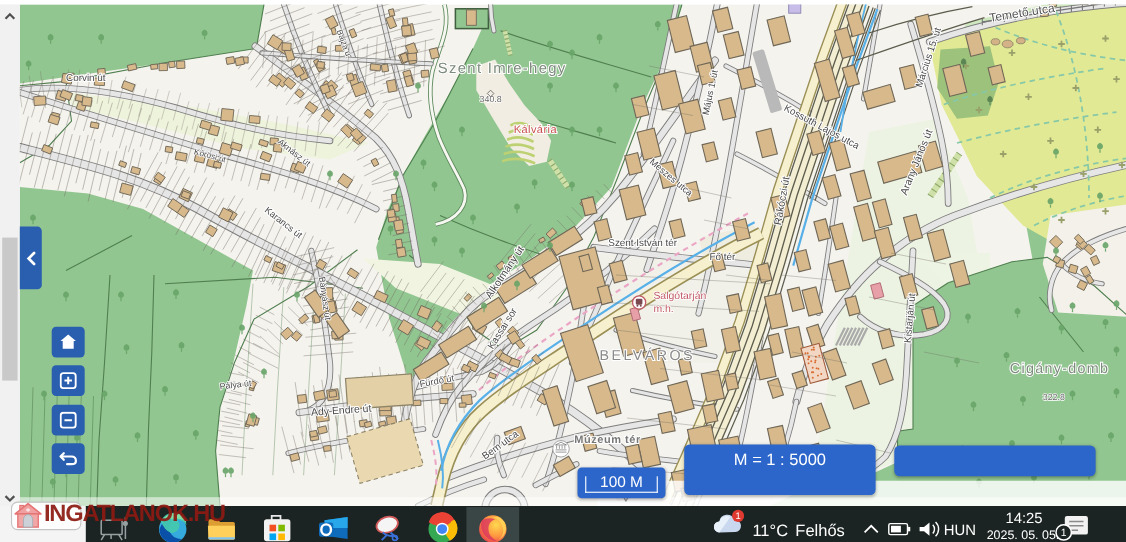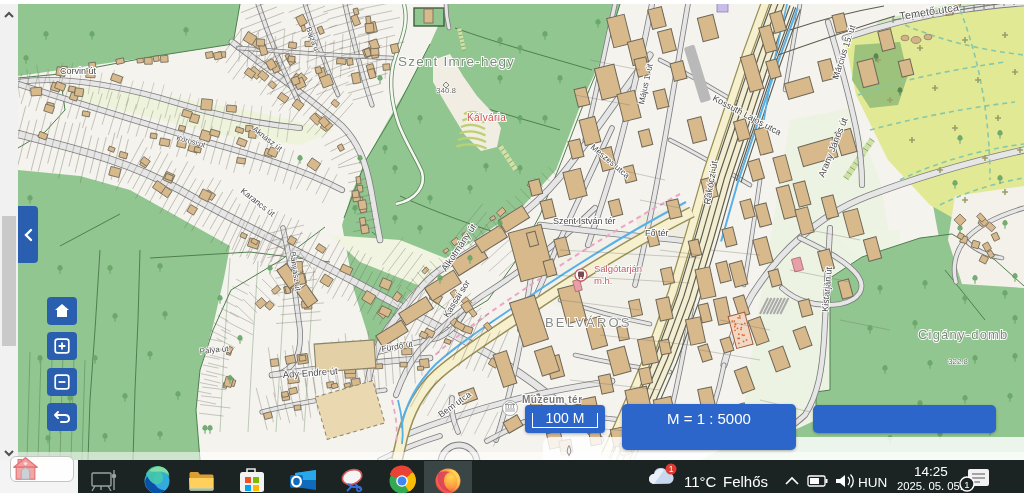--- a/index.html
+++ b/index.html
@@ -1726,21 +1726,21 @@
         <path d="M5,3 L2,6 L5,9 M2,6 L12,6 Q16,6 16,10 Q16,13 12,13 L8,13" fill="none" stroke="#fff" stroke-width="2" stroke-linecap="round" stroke-linejoin="round"></path>
       </svg>
 </div>
 
 <div class="abs" style="left:18px;top:452px;width:1006px;height:8px;background:rgba(255,255,255,0.55)"></div>
 <div class="abs" style="left:543px;top:437px;width:481px;height:23px;background:rgba(255,255,255,0.82);border-radius:8px 0 0 0"></div>
 <svg class="abs" style="left:562px;top:444px" width="14" height="14">
       <path d="M7,1.5 Q10.5,7 7,11.5 Q3.5,7 7,1.5" fill="none" stroke="#999" stroke-width="1.1"></path>
     </svg>
 
-<div class="abs" style="left:525px;top:405px;width:80px;height:28px;background:#2c66cb;border-radius:4px;box-shadow:0 1px 3px rgba(0,0,0,0.3)">
+<div class="abs" style="left:525px;top:425px;width:80px;height:28px;background:#2c66cb;border-radius:4px;box-shadow:0 1px 3px rgba(0,0,0,0.3)">
   <div class="abs" style="left:7px;top:8px;width:66px;height:15px;border-left:1.5px solid #fff;border-right:1.5px solid #fff;border-bottom:1.5px solid #fff"></div>
   <div class="abs" style="left:0;top:5px;width:80px;text-align:center;color:#fff;font-size:14px">100 M</div>
 </div>
 <div class="abs" style="left:622px;top:404px;width:174px;height:46px;background:#2c66cb;border-radius:5px;box-shadow:0 1px 3px rgba(0,0,0,0.3)">
   <div class="abs" style="left:0;top:6px;width:174px;text-align:center;color:#fff;font-size:15px">M = 1 : 5000</div>
 </div>
 <div class="abs" style="left:813px;top:405px;width:183px;height:28px;background:#2c66cb;border-radius:5px;box-shadow:0 1px 3px rgba(0,0,0,0.3)"></div>
 
 <div class="abs" style="left:0;top:460px;width:1024px;height:33px;background:#1b2422"></div>
 <div class="abs" style="left:424px;top:461px;width:48px;height:32px;background:#3a4645"></div>
@@ -1831,14 +1831,15 @@
 
 <div class="abs" style="left:0;top:460px;width:78px;height:33px;background:#f4f4f4"></div>
 <div class="abs" style="left:10px;top:456px;width:64px;height:26px;background:rgba(255,255,255,0.9);border:1.5px solid #c4c4c4;border-radius:6px"></div>
 <svg class="abs" style="left:12px;top:455px" width="27" height="27" viewBox="0 0 27 27">
   <rect x="6" y="4.5" width="3.6" height="5.5" fill="#f0a0a0" stroke="#e57373" stroke-width="1"></rect>
   <path d="M1.8,12.2 L13.5,2.8 L25.2,12.2 Z" fill="#f0a0a0" stroke="#e57373" stroke-width="1.4" stroke-linejoin="round"></path>
   <rect x="4.2" y="12.2" width="18.6" height="12" fill="#f2a7a7" stroke="#e57373" stroke-width="1.2"></rect>
   <path d="M13.5,6.8 l2.2,1.8 l-2.2,1.8 l-2.2,-1.8 Z" fill="#fae3e3"></path>
   <path d="M9.3,24.2 v-6.6 a4.2,4.8 0 0 1 8.4,0 v6.6 Z" fill="#ccd1d8" stroke="#a9aeb5" stroke-width="0.9"></path>
 </svg>
+<div class="abs" style="left:40px;top:456px;width:300px;font-size:21.5px;line-height:23px;font-weight:bold;letter-spacing:-1.1px;color:#8c1a12;opacity:0.93">INGATLANOK.HU</div>
 
 </div>
 
 </body></html>

